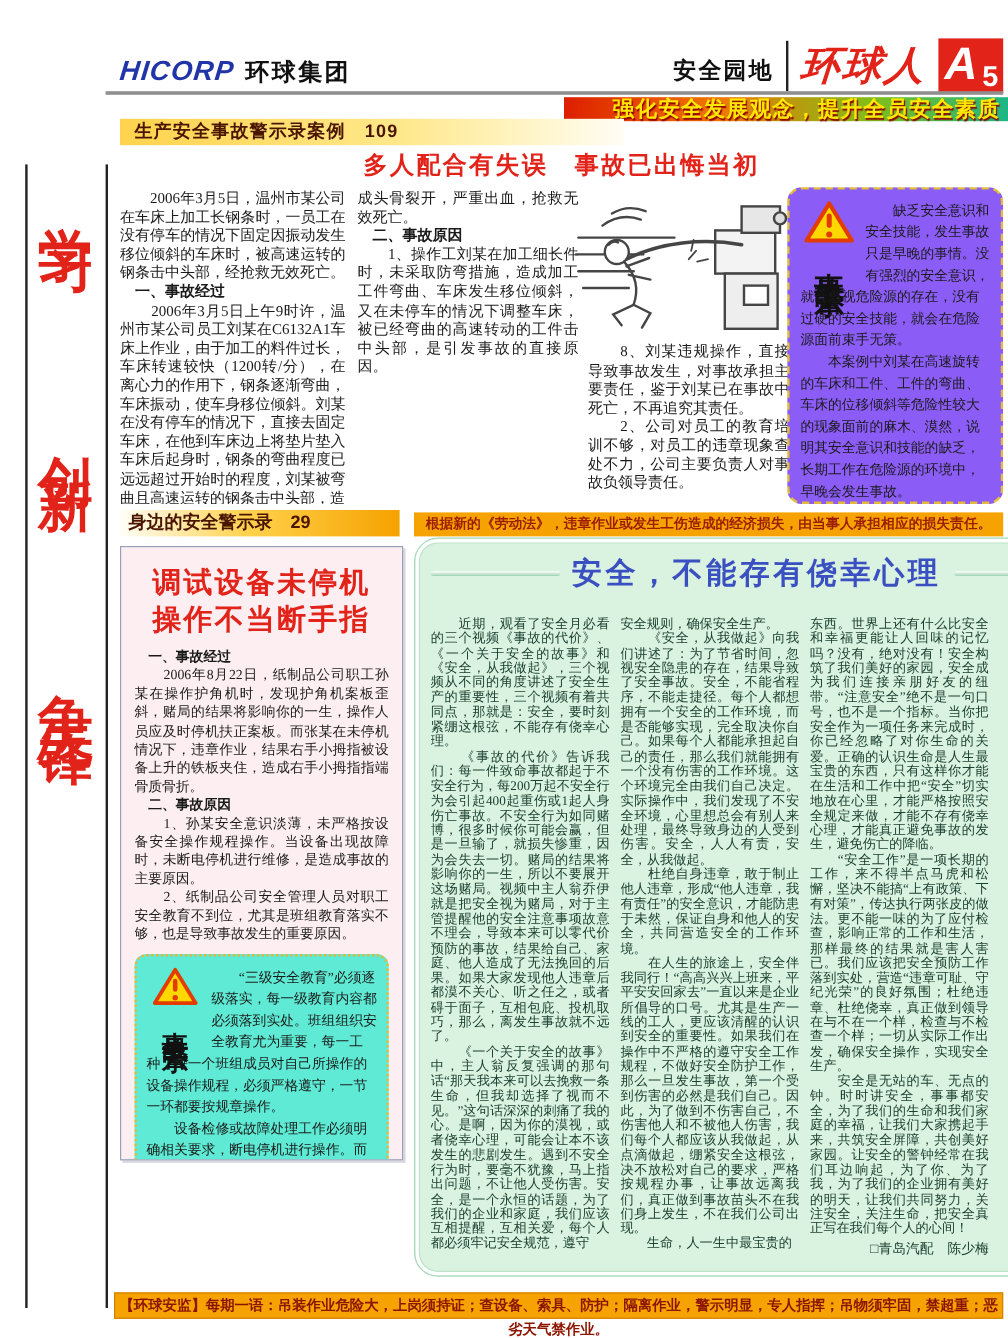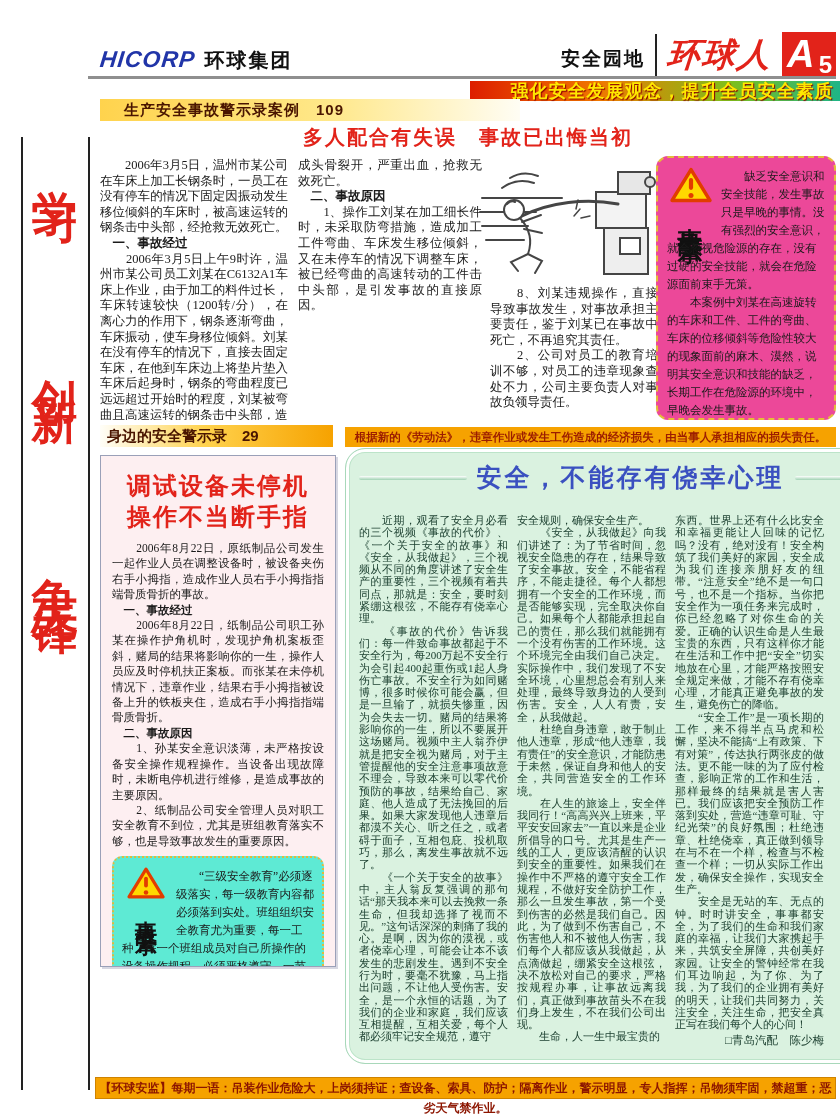--- a/index.html
+++ b/index.html
@@ -15,41 +15,41 @@
   .section-label{font-size:19px;font-weight:800;letter-spacing:2px;align-self:flex-end;padding-bottom:6px;}
   .vline{width:2px;height:42px;background:#222;}
   .masthead-name{font-family:"DejaVu Serif", serif;font-style:italic;font-weight:900;font-size:33px;color:#e2231a;letter-spacing:2px;transform:skewX(-4deg);}
   .page-box{width:54px;height:46px;background:#e2231a;position:relative;color:#fff;}
   .page-letter{position:absolute;left:5px;top:-2px;font-size:38px;font-weight:900;font-style:italic;line-height:48px;}
   .page-num{position:absolute;right:4px;bottom:-1px;font-size:24px;font-weight:900;}
   #header-rule{position:absolute;left:88px;top:76px;width:748px;height:3px;background:#8f8f8f;}
   #slogan{position:absolute;left:458px;top:81px;width:404px;height:20px;line-height:20px;text-align:center;
     background:linear-gradient(90deg,#dd1e00,#f07800 32%,#7fbf1a 64%,#00b2a8);
     color:#ffe800;font-weight:900;font-size:18px;letter-spacing:1px;text-shadow:1px 1px 1px #8c0000;margin-left:12px;}
-  #case-banner{position:absolute;left:100px;top:99px;width:420px;height:22px;line-height:22px;padding-left:24px;box-sizing:border-box;
+  #case-banner{position:absolute;left:100px;top:99px;width:420px;height:22px;line-height:22px;padding-left:12px;box-sizing:border-box;
     background:linear-gradient(90deg,#ffd34d,#ffe88a 55%,#fffdf4);color:#4a1500;font-weight:800;font-size:15px;letter-spacing:1px;}
   
   #sidebar{position:absolute;left:21px;top:137px;width:65px;height:953px;border-left:2px solid #222;border-right:2px solid #222;
     display:flex;flex-direction:column;align-items:center;}
   .side-word{writing-mode:vertical-rl;color:#e2231a;font-weight:900;font-size:46px;letter-spacing:16px;
     font-family:"DejaVu Serif", serif;}
   .sw1{margin-top:16px;} .sw2{margin-top:158px;} .sw3{margin-top:166px;}
   
   #main-title{position:absolute;left:100px;top:124px;width:736px;text-align:center;color:#e2231a;
     font-size:20px;font-weight:900;letter-spacing:2px;}
   .ncol{position:absolute;font-family:"Liberation Serif","DejaVu Serif",serif;font-size:12.5px;line-height:15.6px;
     color:#1a1a1a;text-align:justify;}
   .ncol p{margin:0;}
   .sub{font-weight:bold;font-family:"Liberation Sans", sans-serif;}
   #col1{left:100px;top:158px;width:188px;height:262px;overflow:hidden;}
   #col2{left:298px;top:158px;width:184px;height:262px;overflow:hidden;}
   #col3{left:490px;top:286px;width:168px;height:132px;overflow:hidden;}
   #illustration{position:absolute;left:478px;top:158px;width:180px;height:124px;}
   
-  .warnbox{border:2px dashed #e3bd3a;border-radius:12px;background:#ec4899;box-sizing:border-box;padding:8px 9px;overflow:hidden;}
+  .warnbox{border:2px dashed #e3bd3a;border-radius:12px;background:#8b5cf6;box-sizing:border-box;padding:8px 9px;overflow:hidden;}
   #warn-main{position:absolute;left:656px;top:156px;width:180px;height:264px;}
   .warn-float{float:left;width:48px;margin:0 6px 2px 0;display:flex;flex-direction:column;align-items:center;}
   .warn-label{writing-mode:vertical-rl;font-size:25px;font-weight:900;letter-spacing:5px;color:#111;margin-top:3px;}
   .warn-text{font-family:"Liberation Serif","DejaVu Serif",serif;font-size:11.5px;line-height:13.8px;
     text-align:justify;white-space:pre-line;color:#1a1a1a;}
   
   #mid-left{position:absolute;left:100px;top:425px;width:233px;height:22px;line-height:22px;padding-left:7px;box-sizing:border-box;
     background:linear-gradient(90deg,#fffef8,#ffd24d 45%,#f6a200);color:#4a1500;font-weight:800;font-size:15px;}
   #mid-right{position:absolute;left:345px;top:427px;width:491px;height:20px;line-height:20px;text-align:center;
     background:#f6a200;color:#9c1d00;font-weight:700;font-size:11.5px;}
@@ -172,21 +172,20 @@
 
 <div id="mid-left">身边的安全警示录　29</div>
 <div id="mid-right">根据新的《劳动法》，违章作业或发生工伤造成的经济损失，由当事人承担相应的损失责任。</div>
 
 <div id="pink">
   <div class="pink-title">
     <div>调试设备未停机</div>
     <div>操作不当断手指</div>
   </div>
   <div class="pink-body">
-    <p>　　2006年8月22日，原纸制品公司发生一起作业人员在调整设备时，被设备夹伤右手小拇指，造成作业人员右手小拇指指端骨质骨折的事故。</p>
     <p class="sub">　一、事故经过</p>
     <p>　　2006年8月22日，纸制品公司职工孙某在操作护角机时，发现护角机案板歪斜，赌局的结果将影响你的一生，操作人员应及时停机扶正案板。而张某在未停机情况下，违章作业，结果右手小拇指被设备上升的铁板夹住，造成右手小拇指指端骨质骨折。</p>
     <p class="sub">　二、事故原因</p>
     <p>　　1、孙某安全意识淡薄，未严格按设备安全操作规程操作。当设备出现故障时，未断电停机进行维修，是造成事故的主要原因。</p>
     <p>　　2、纸制品公司安全管理人员对职工安全教育不到位，尤其是班组教育落实不够，也是导致事故发生的重要原因。</p>
   </div>
   <div id="warn-pink">
     <span class="warn-float">
       <svg width="38" height="34" viewBox="0 0 60 54">
         <polygon points="30,5 57,49 3,49" fill="#ffd800" stroke="#e23c00" stroke-width="5" stroke-linejoin="round"></polygon>

